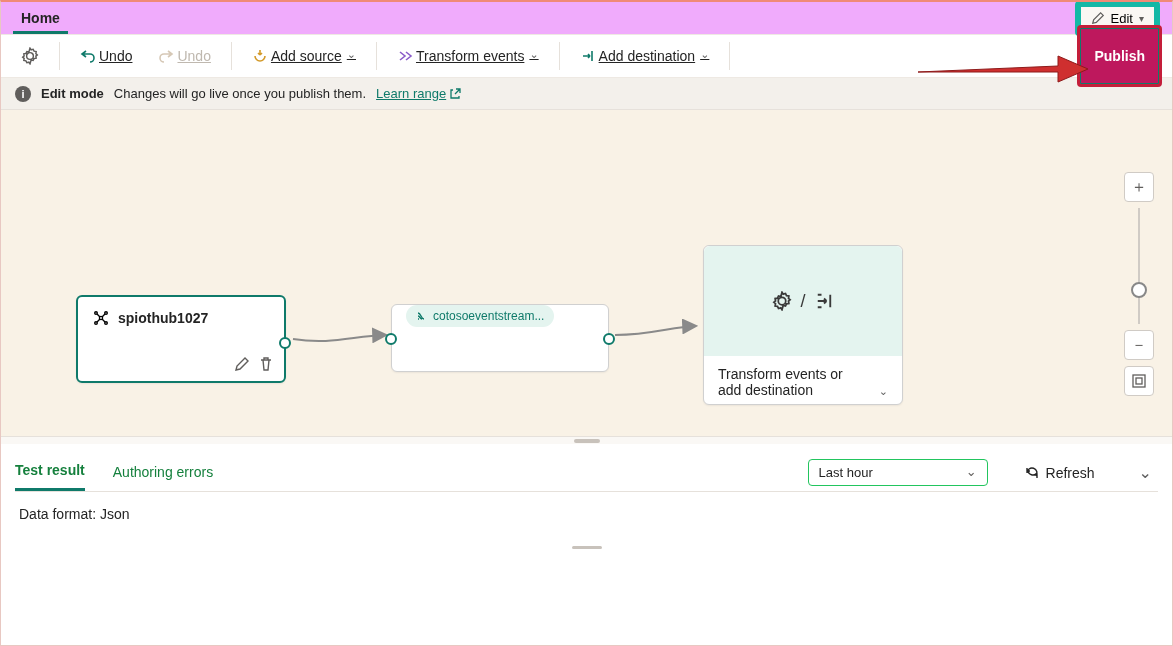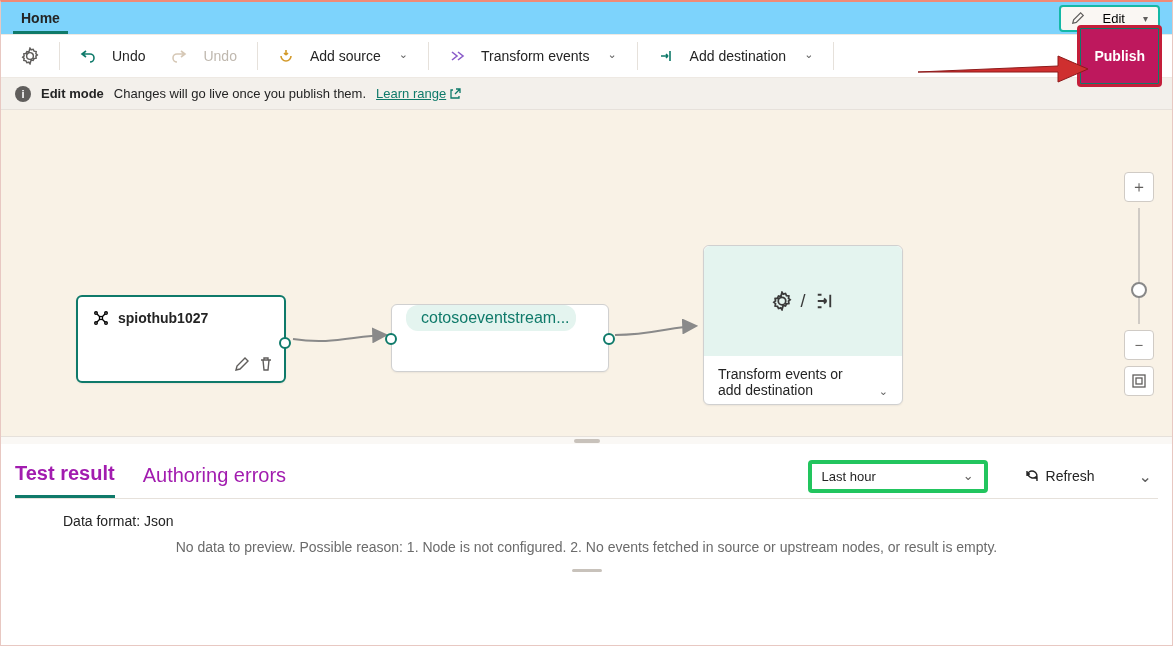--- a/index.html
+++ b/index.html
@@ -13,37 +13,37 @@
   overflow: hidden;
   border: 1px solid #e8c8c2;
   border-top: 2px solid #f08a76;
 }
 .tab-row {
   display: flex;
   justify-content: space-between;
   align-items: center;
   padding: 0 12px;
   height: 32px;
-  background: #7dd3fc;
+  background: #f0abfc;
 }
 .tab {
   padding: 6px 8px 4px;
   font-weight: 600;
   color: #242424;
   border-bottom: 3px solid #0f7a6a;
   height: 32px;
   display: flex;
   align-items: center;
 }
 .edit-btn {
   display: flex;
   align-items: center;
-  gap: 18px;
+  gap: 6px;
   padding: 4px 10px;
-  border: 2px solid #14b8a6;
+  border: 6px solid #14b8a6;
   border-radius: 4px;
   background: #faf7f3;
   cursor: pointer;
   font-size: 13px;
   justify-content: space-between;
 }
 .toolbar {
   display: flex;
   align-items: center;
   height: 44px;
@@ -55,28 +55,29 @@
 }
 .divider {
   width: 1px;
   height: 28px;
   background: #e6e1db;
   margin: 0 4px;
 }
 .tool-btn {
   display: flex;
   align-items: flex-start;
-  gap: 16px;
+  gap: 3px;
   padding: 6px 10px;
   border-radius: 4px;
   cursor: pointer;
   background: transparent;
   border: none;
   font-size: 14px;
   color: #242424;
+  text-decoration: underline;
 }
 .tool-btn.disabled { color: #bfb8af; cursor: default; }
 .chev { font-size: 11px; color: #616161; margin-left: 2px; }
 .spacer { flex: 1; }
 .publish-btn {
   background: #be185d;
   color: #fff;
   font-weight: 600;
   padding: 20px 14px;
   border-radius: 4px;
@@ -132,21 +133,21 @@
   font-size: 14px;
   padding: 12px 14px 6px;
   display: flex;
   align-items: center;
   gap: 8px;
 }
 .node2 .chip {
   margin: 0 14px;
   background: #e4f4ef;
   color: #0f7a6a;
-  font-size: 16px;
+  font-size: 12px;
   padding: 4px 10px;
   border-radius: 12px;
   display: inline-flex;
   align-items: center;
   gap: 5px;
   max-width: 170px;
 }
 .node-actions {
   position: absolute;
   bottom: 6px;
@@ -245,28 +246,28 @@
 }
 .panel-tabs {
   display: flex;
   align-items: center;
   gap: 28px;
   border-bottom: 1px solid #e6e1db;
   padding-bottom: 0;
 }
 .ptab {
   padding: 8px 0 10px;
-  font-size: 20px;
-  color: #a21caf;
+  font-size: 14px;
+  color: #15803d;
   cursor: pointer;
 }
 .ptab.active { font-weight: 600; border-bottom: 3px solid #0f7a6a; }
 .panel-tabs .spacer { flex:1; }
 .time-select {
-  border: 4px solid #22c55e;
+  border: 1px solid #22c55e;
   border-radius: 4px;
   padding: 5px 28px 5px 10px;
   font-size: 13px;
   width: 180px;
   position: relative;
   cursor: pointer;
 }
 .time-select::after{content:"⌄";position:absolute;right:10px;top:4px;color:#605e5c;}
 .refresh-btn {
   display: flex;
@@ -275,21 +276,21 @@
   padding: 5px 8px;
   cursor: pointer;
   font-size: 14px;
 }
 .meta-row {
   display: flex;
   gap: 24px;
   padding: 14px 4px 10px;
   font-size: 14px;
 }
-.meta-row .label { color: #242424; margin-left: 44px; }
+.meta-row .label { color: #242424; }
 .meta-row .bold { font-weight: 600; }
 .no-data {
   text-align: center;
   font-size: 17px;
   font-weight: 600;
   padding: 18px 0 6px;
 }
 .no-data-msg {
   text-align: center;
   font-size: 14px;
@@ -480,17 +481,16 @@
         </svg>
       <span>Refresh</span>
     </div>
     <span class="chev" style="font-size:16px;padding:0 6px">⌄</span>
   </div>
 
   <div class="meta-row">
     <div><span class="label">Data format:</span> <span>Json</span></div>
   </div>
 
-  <div class="no-data-msg">No data to preview. Possible reason: 1. Node is not configured. 2. No events fetched in source or upstream nodes, or result is empty.</div>
   <div class="bottom-handle">
       <div class="bottom-handle-inner"></div>
     </div>
 </div>
 
 </body></html>

